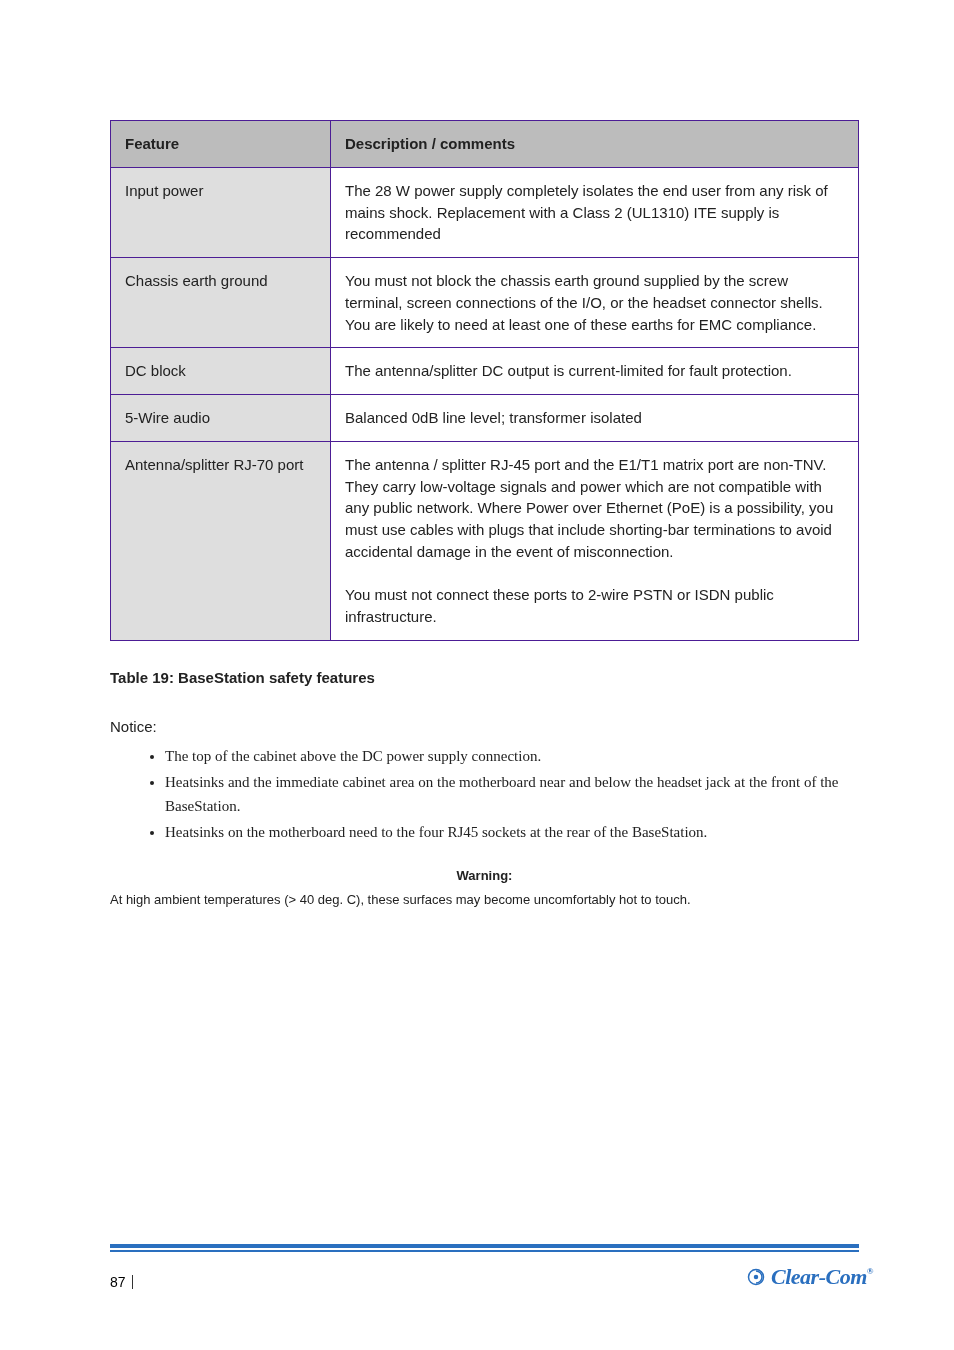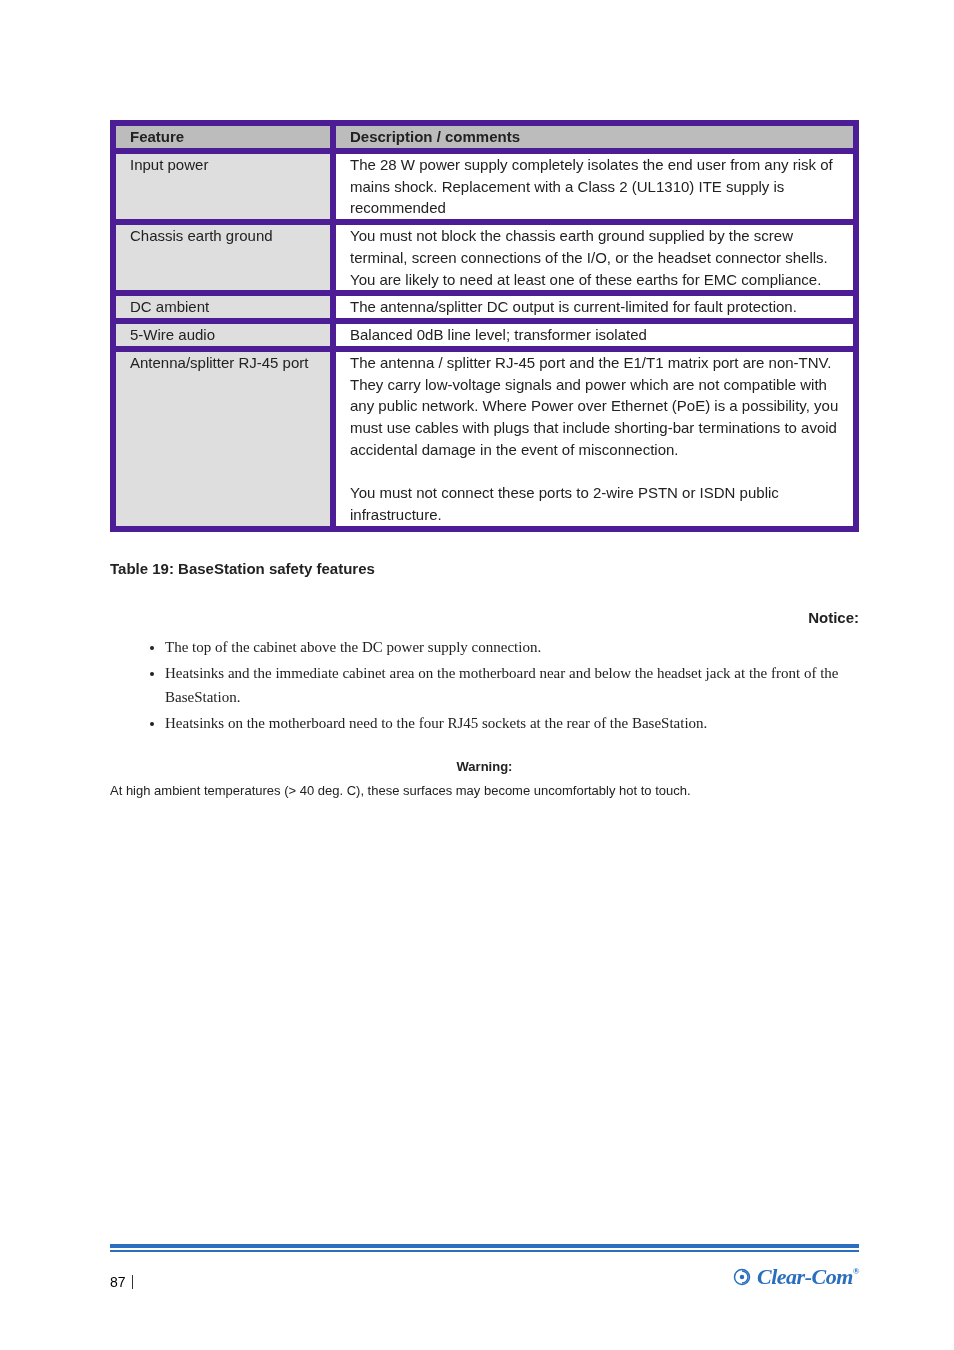--- a/index.html
+++ b/index.html
@@ -1,33 +1,33 @@
 <!DOCTYPE html>
 <html><head>
 <meta charset="utf-8">
 <style>
   * { box-sizing: border-box; margin: 0; padding: 0; }
   html, body { width: 954px; height: 1350px; background: #fff; font-family: Arial, Helvetica, sans-serif; color: #222; }
   .page { position: relative; width: 954px; height: 1350px; padding: 120px 95px 0 110px; }
   table.spec { width: 100%; border-collapse: collapse; table-layout: fixed; }
   table.spec col.c1 { width: 220px; }
-  table.spec th, table.spec td { border: 6px solid #4c1d95; padding: 0 14px; vertical-align: top; font-size: 15px; line-height: 1.45; }
+  table.spec th, table.spec td { border: 1px solid #4c1d95; padding: 12px 14px; vertical-align: top; font-size: 15px; line-height: 1.45; }
   table.spec th { background: #bcbcbc; font-weight: bold; text-align: left; }
-  table.spec td.label { background: #dedede; border-radius: 8px; }
+  table.spec td.label { background: #dedede; }
   .caption { text-align: left; font-size: 15px; margin-top: 28px; font-weight: bold; }
   .notice { margin-top: 30px; font-size: 15px; line-height: 1.5; }
-  .notice > div:first-child { font-weight: bold; margin-bottom: 4px; text-align: right;}
+  .notice > div:first-child { font-weight: normal; margin-bottom: 4px; text-align: left;}
   ul.bullets { margin-top: 6px; margin-left: 55px; list-style: disc; font-size: 15px; line-height: 1.6; }
   ul.bullets li { margin-bottom: 2px; font-family: Liberation Serif, serif; }
   .warn { margin-top: 22px; font-size: 13px; line-height: 1.5; }
   .warn > div:first-child { font-weight: bold; text-align: center; margin-bottom: 4px; }
   .footer-rule { position: absolute; bottom: 98px; left: 110px; right: 95px; height: 0; border-top: 4px solid #2a6fbf; border-bottom: 2px solid #2a6fbf; padding-top: 2px; }
   .page-num { position: absolute; bottom: 60px; left: 110px; font-size: 14px; color: #000000; }
   .page-num .divider { display: inline-block; width: 1px; height: 14px; background: #333; margin: 0 6px; vertical-align: -2px; }
-  .logo { position: absolute; bottom: 58px; right: 95px; height: 28px; text-align: center; }
+  .logo { position: absolute; bottom: 58px; right: 81px; height: 28px; text-align: center; }
   .logo-wrap { display: flex; align-items: center; gap: 6px; }
   .logo-text { font-family: Georgia, 'Times New Roman', serif; font-style: italic; font-weight: bold; font-size: 22px; color: #2a6fbf; letter-spacing: -0.5px; }
   .logo-text .reg { font-size: 9px; vertical-align: top; position: relative; top: 2px; }
   .logo-icon { width: 18px; height: 18px; }
 </style>
 </head>
 <body>
 <div class="page">
 
 <table class="spec">
@@ -44,29 +44,29 @@
   <tbody>
     <tr>
       <td class="label">Input power</td>
       <td>The 28 W power supply completely isolates the end user from any risk of mains shock.  Replacement with a Class 2 (UL1310) ITE supply is recommended</td>
     </tr>
     <tr>
       <td class="label">Chassis earth ground</td>
       <td>You must not block the chassis earth ground supplied by the screw terminal, screen connections of the I/O, or the headset connector shells. You are likely to need at least one of these earths for EMC compliance.</td>
     </tr>
     <tr>
-      <td class="label">DC ambient</td>
+      <td class="label">DC block</td>
       <td>The antenna/splitter DC output is current-limited for fault protection.</td>
     </tr>
     <tr>
       <td class="label">5-Wire audio</td>
       <td>Balanced 0dB line level; transformer isolated</td>
     </tr>
     <tr>
-      <td class="label">Antenna/splitter RJ-45 port</td>
+      <td class="label">Antenna/splitter RJ-70 port</td>
       <td style="white-space: pre-line;">The antenna / splitter RJ-45 port and the E1/T1 matrix port are non-TNV. They carry low-voltage signals and power which are not compatible with any public network. Where Power over Ethernet (PoE) is a possibility, you must use cables with plugs that include shorting-bar terminations to avoid accidental damage in the event of misconnection.
 
 You must not connect these ports to 2-wire PSTN or ISDN public infrastructure.</td>
     </tr>
   </tbody>
 </table>
 
 <div class="caption">Table 19: BaseStation safety features</div>
 
 <div class="notice">

